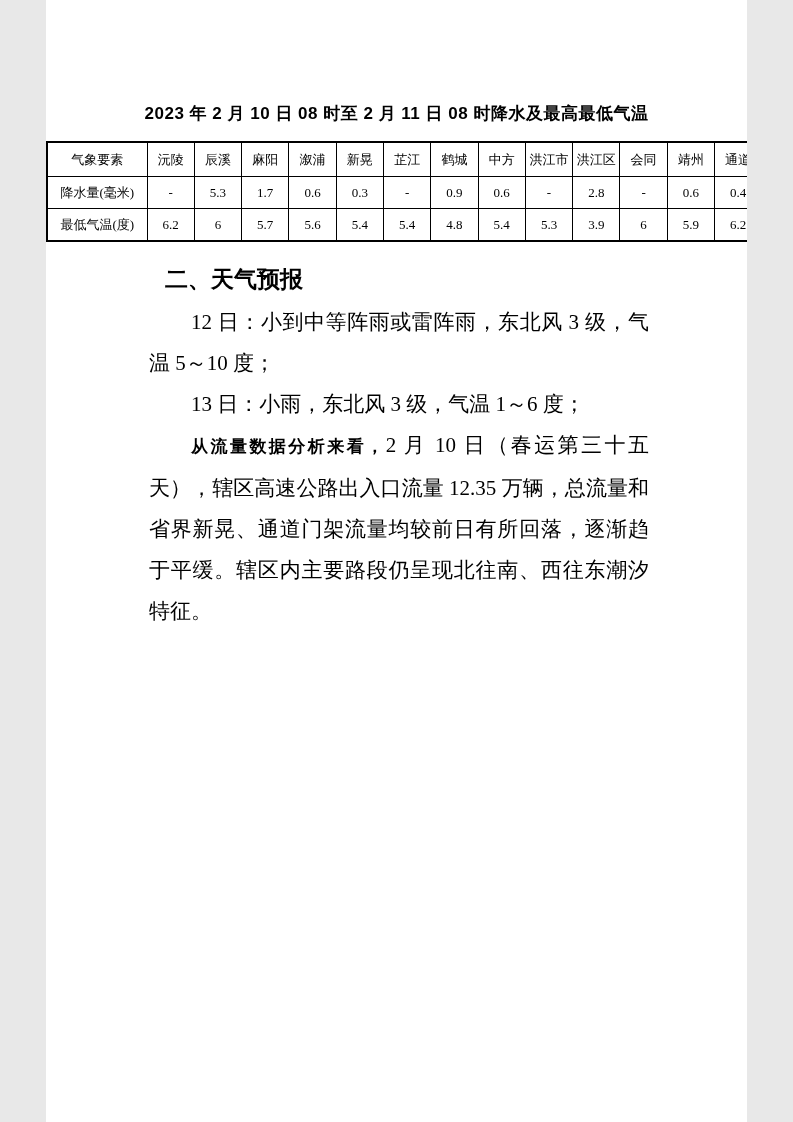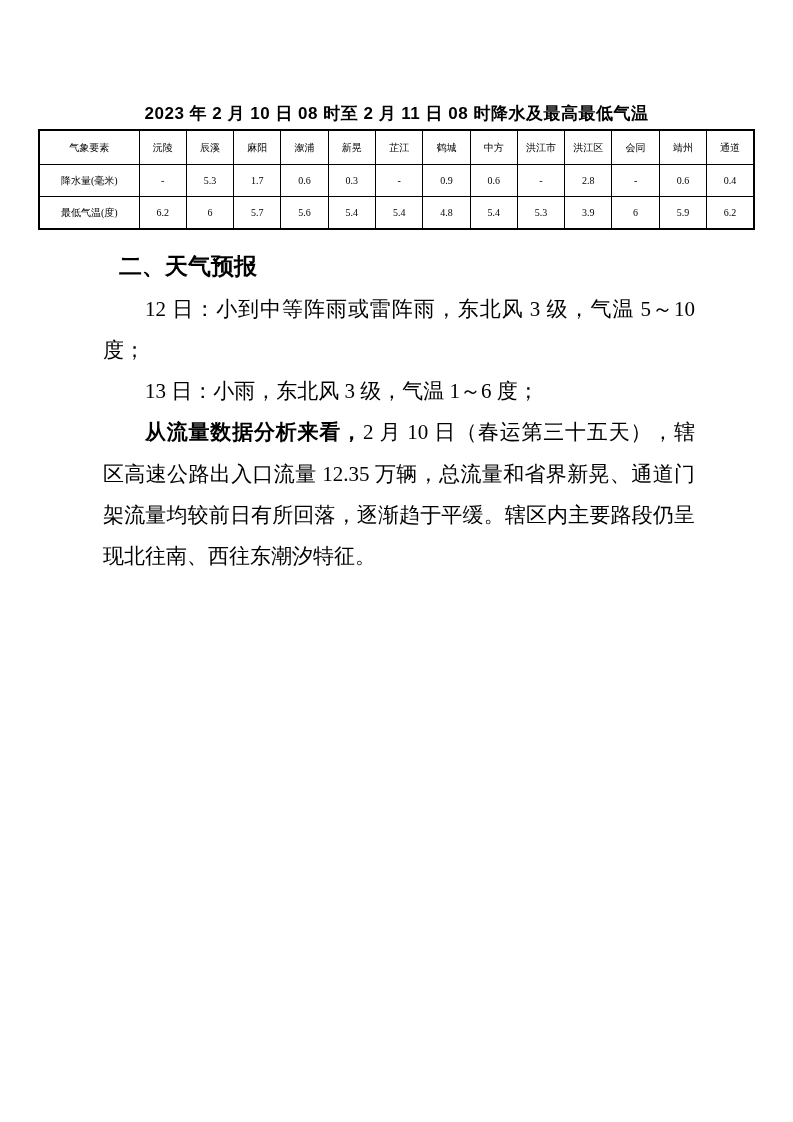--- a/index.html
+++ b/index.html
@@ -1,18 +1,18 @@
 <!DOCTYPE html>
 <html><head>
 <meta charset="utf-8">
 <style>
   html, body { margin: 0; padding: 0; background: #e8e8e8; }
   .page {
     position: relative;
-    width: 793px;
+    width: 701px;
     height: 1122px;
     margin: 0 auto;
     background: #ffffff;
     color: #000000;
     font-family: "Liberation Serif", serif;
     box-sizing: border-box;
     padding-top: 103px;
     overflow: hidden;
   }
   .doc-title {
@@ -21,23 +21,23 @@
     font-size: 17px;
     line-height: 22px;
     text-align: center;
     margin: 0 0 4px 0;
     letter-spacing: 0.5px;
   }
   table.weather {
     border-collapse: collapse;
     table-layout: fixed;
     width: 717px;
-    margin: 4px auto;
+    margin: 16px auto;
     border: 2px solid #000;
-    font-size: 10px;
+    font-size: 13px;
   }
   table.weather td {
     border: 1px solid #000;
     text-align: center;
     vertical-align: middle;
     padding: 0 1px;
     height: 31px;
     font-weight: normal;
     overflow: hidden;
     white-space: nowrap;
@@ -61,21 +61,21 @@
   .traffic-heading {
     margin: 0;
     text-indent: 1.5em;
     font-family: "Liberation Sans", sans-serif;
     font-weight: bold;
     font-size: 22px;
   }
   .lead-bold {
     font-weight: bold;
     font-family: Liberation Mono, monospace;
-    font-size: 21px;
+    font-size: 17px;
   }
 </style>
 </head>
 <body>
 
 <div class="page">
 
   <h1 class="doc-title">2023 年 2 月 10 日 08 时至 2 月 11 日 08 时降水及最高最低气温</h1>
 
   <table class="weather">

